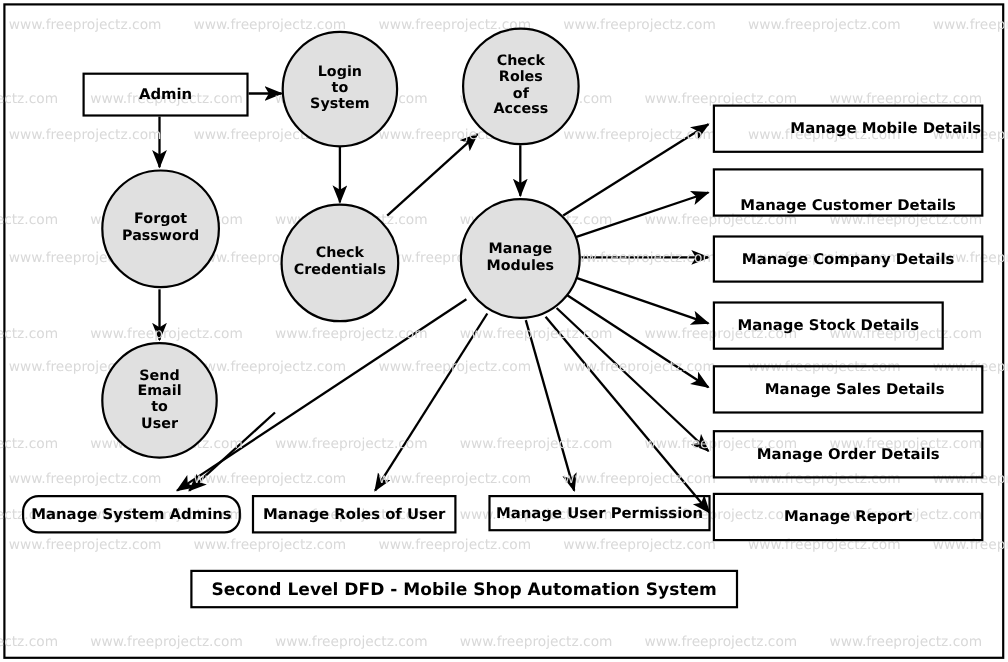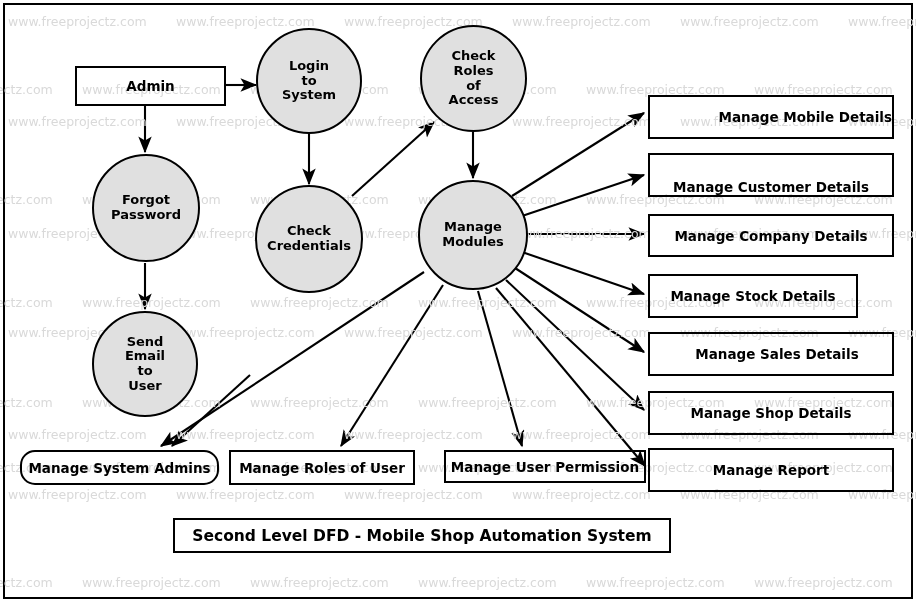--- a/index.html
+++ b/index.html
@@ -264,21 +264,21 @@
   <div class="node ent" style="left:648px; top:214px; width:246px; height:43px;">
     <span>Manage Company Details</span>
   </div>
   <div class="node ent" style="left:648px; top:274px; width:210px; height:44px;">
     <span>Manage Stock Details</span>
   </div>
   <div class="node ent" style="left:648px; top:332px; width:246px; height:44px;padding-left:12px;">
     <span>Manage Sales Details</span>
   </div>
   <div class="node ent" style="left:648px; top:391px; width:246px; height:44px;">
-    <span>Manage Shop Details</span>
+    <span>Manage Order Details</span>
   </div>
   <div class="node ent" style="left:648px; top:448px; width:246px; height:44px;">
     <span>Manage Report</span>
   </div>
 
   <div class="node ent" style="left:20px; top:450px; width:199px; height:35px;border-radius:15px;">
     <span>Manage System Admins</span>
   </div>
   <div class="node ent" style="left:229px; top:450px; width:186px; height:35px;">
     <span>Manage Roles of User</span>

